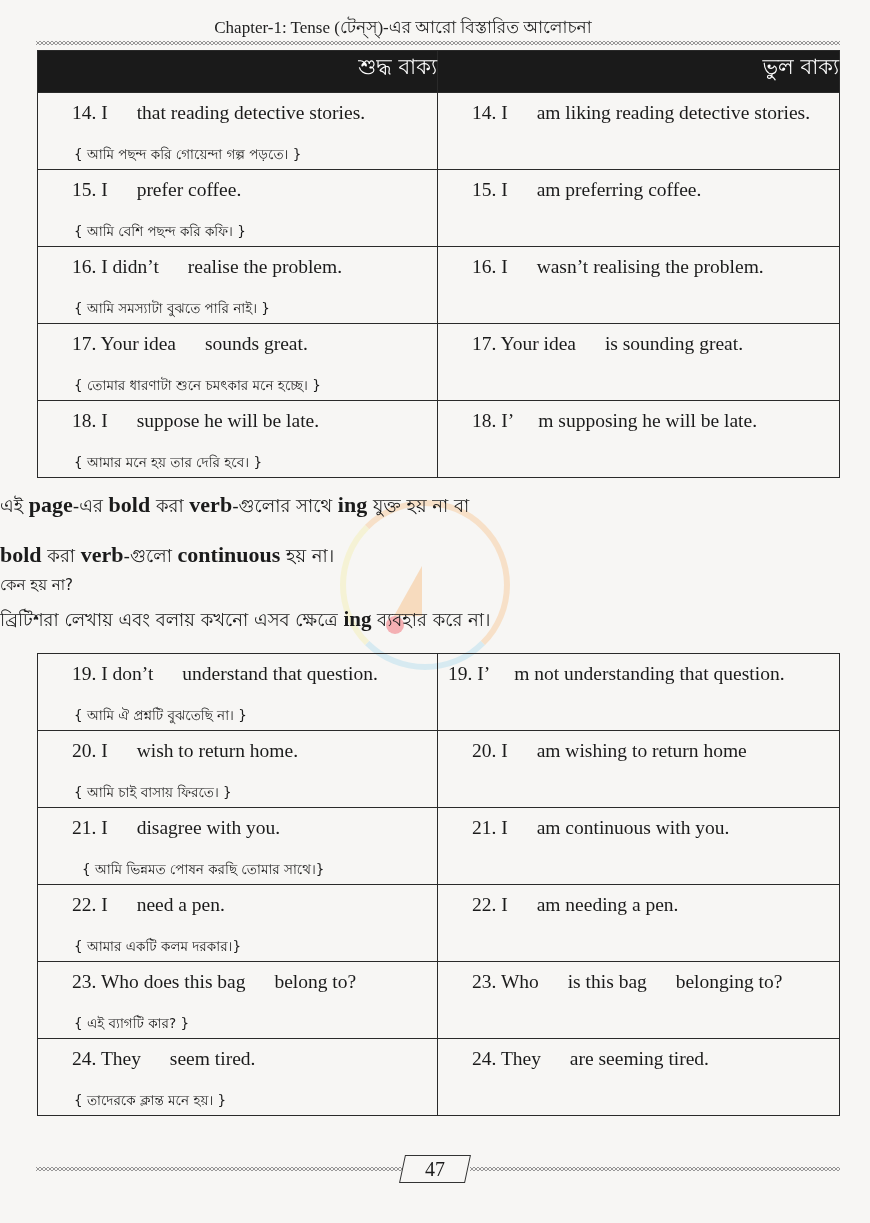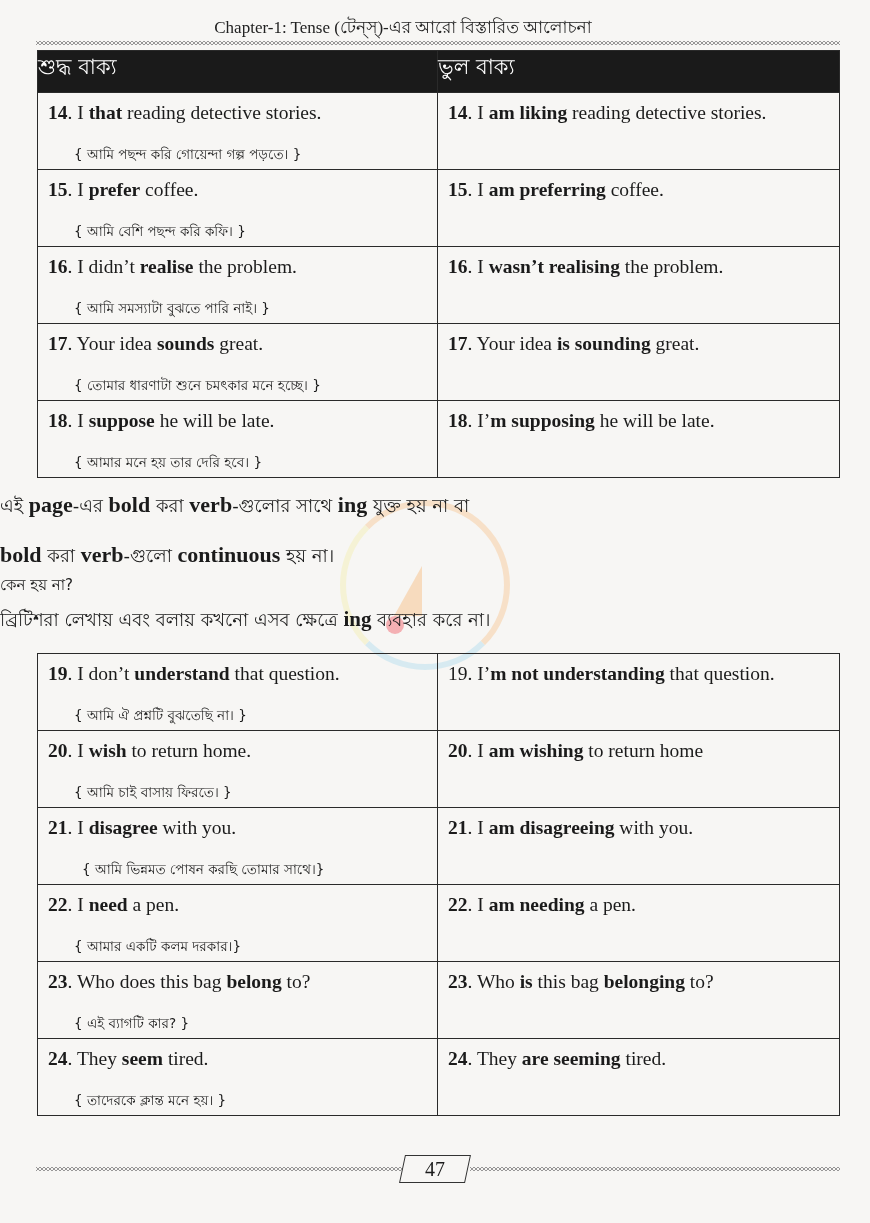--- a/index.html
+++ b/index.html
@@ -10,26 +10,26 @@
   .zigzag { position: absolute; height: 6px;
     background-image: linear-gradient(135deg, transparent 50%, #777 50%, #777 60%, transparent 60%),
                       linear-gradient(45deg, transparent 50%, #777 50%, #777 60%, transparent 60%);
     background-size: 4px 6px; opacity: .75; }
   .zz-top { top: 40px; left: 36px; width: 804px; }
 
   table.grid { position: absolute; left: 37px; width: 802px; border-collapse: collapse; table-layout: fixed; }
   table.grid td, table.grid th { border: 1.5px solid #2a2a2a; vertical-align: top; }
   table.grid col.c1 { width: 400px; }
   table.grid col.c2 { width: 402px; }
-  .grid th { background: #1a1a1a; color: #fff; font-family: "DejaVu Sans", sans-serif; font-weight: normal; font-size: 21px; height: 42px; text-align: left; vertical-align: middle; border-color: #1a1a1a; }
+  .grid th { background: #1a1a1a; color: #fff; font-family: "DejaVu Sans", sans-serif; font-weight: normal; font-size: 21px; height: 42px; text-align: right; vertical-align: middle; border-color: #1a1a1a; }
   .grid td { padding: 8px 10px 0 10px; }
   .t1 td { height: 77px; }
   .t2 td { height: 77px; }
   .en { font-size: 19.5px; line-height: 1.2; white-space: nowrap; }
-  .en b { font-weight: bold; }
+  .en b { font-weight: normal; margin-left: 24px; }
   .bn { font-family: "DejaVu Sans", sans-serif; font-size: 13.5px; margin-top: 20px; margin-left: 26px; white-space: nowrap; }
 
   .note { position: absolute; left: 0; width: 870px; text-align: left; }
   .note1 { top: 492px; font-size: 22px; font-weight: bold; font-family: "Liberation Serif", serif; }
   .note2 { top: 542px; font-size: 22px; font-weight: bold; }
   .note3 { top: 573px; font-size: 15px; font-family: "DejaVu Sans", sans-serif; }
   .note4 { top: 606px; font-size: 18px; font-family: "DejaVu Sans", sans-serif; }
   .bn-inline { font-family: "DejaVu Sans", sans-serif; font-weight: normal; font-size: 18px; }
 
   .watermark { position: absolute; left: 340px; top: 500px; width: 170px; height: 170px; border-radius: 50%;
@@ -145,21 +145,21 @@
     <td>
       <div class="en"><b>20</b>.<span> I </span><b>am wishing</b><span> to return home</span></div>
     </td>
   </tr>
   <tr>
     <td>
       <div class="en"><b>21</b>.<span> I </span><b>disagree</b><span> with you.</span></div>
       <div class="bn" style="margin-left:34px">{ আমি ভিন্নমত পোষন করছি তোমার সাথে।}</div>
     </td>
     <td>
-      <div class="en"><b>21</b>.<span> I </span><b>am disagreeing</b><span> with you.</span></div>
+      <div class="en"><b>21</b>.<span> I </span><b>am continuous</b><span> with you.</span></div>
     </td>
   </tr>
   <tr>
     <td>
       <div class="en"><b>22</b>.<span> I </span><b>need</b><span> a pen.</span></div>
       <div class="bn">{ আমার একটি কলম দরকার।}</div>
     </td>
     <td>
       <div class="en"><b>22</b>.<span> I </span><b>am needing</b><span> a pen.</span></div>
     </td>

